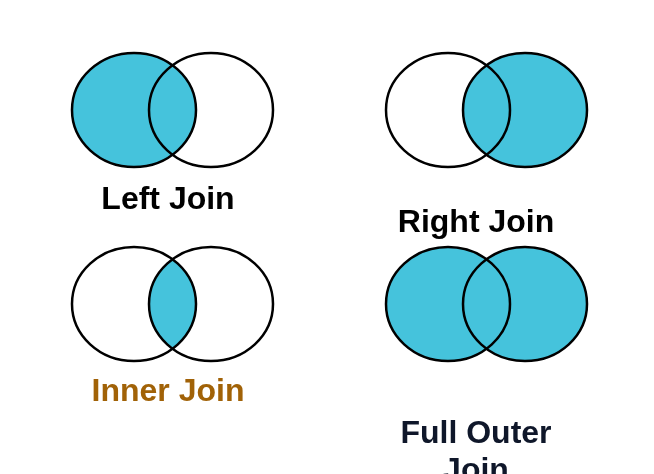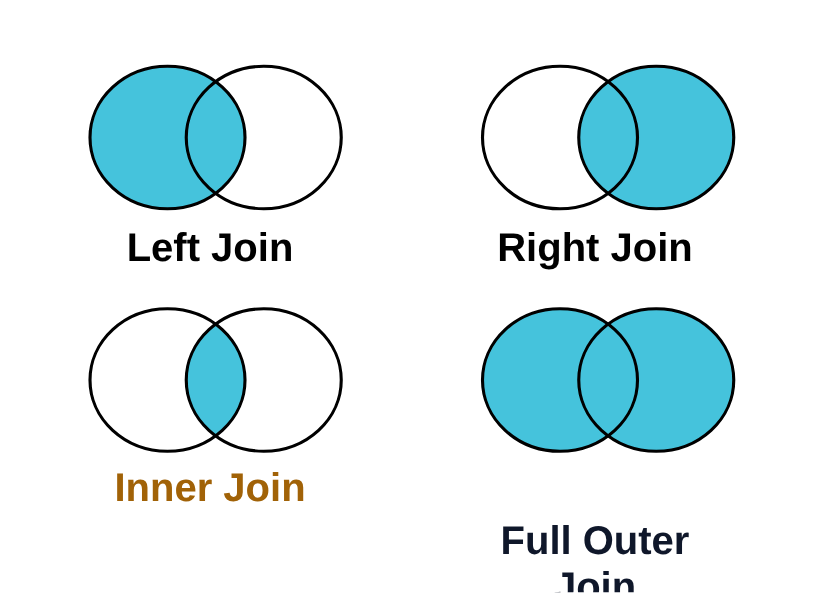--- a/index.html
+++ b/index.html
@@ -94,17 +94,17 @@
         </clipPath>
     </defs>
     <ellipse class="region-left" cx="69" cy="62" rx="62" ry="57" fill="#45C3DC"></ellipse>
     <ellipse class="region-right" cx="146" cy="62" rx="62" ry="57" fill="#45C3DC"></ellipse>
     <ellipse class="region-lens" cx="146" cy="62" rx="62" ry="57" clip-path="url(#lens-clip-3)" fill="#45C3DC"></ellipse>
     <ellipse class="outline" cx="69" cy="62" rx="62" ry="57" stroke="#000000"></ellipse>
     <ellipse class="outline" cx="146" cy="62" rx="62" ry="57" stroke="#000000"></ellipse>
   </svg>
 
   <div class="join-label label-top-left" style="color: rgb(0, 0, 0);">Left Join</div>
-  <div class="join-label label-top-right" style="color: rgb(0, 0, 0);">Right Join</div>
+  <div class="join-label label-top-right" style="color: rgb(0, 0, 0); margin-top: 23px;">Right Join</div>
   <div class="join-label label-bottom-left" style="color: #a16207;">Inner Join</div>
   <div class="join-label label-bottom-right" style="color: #0f172a; margin-top: 42px;">Full Outer Join</div>
 
 </div>
 
 </body></html>

